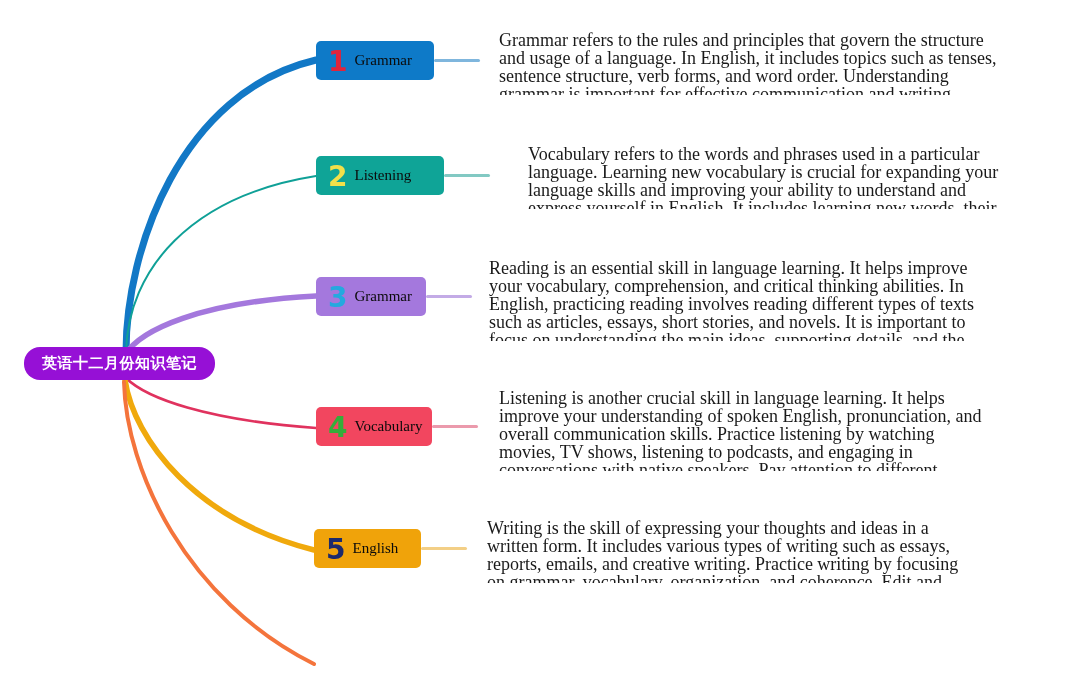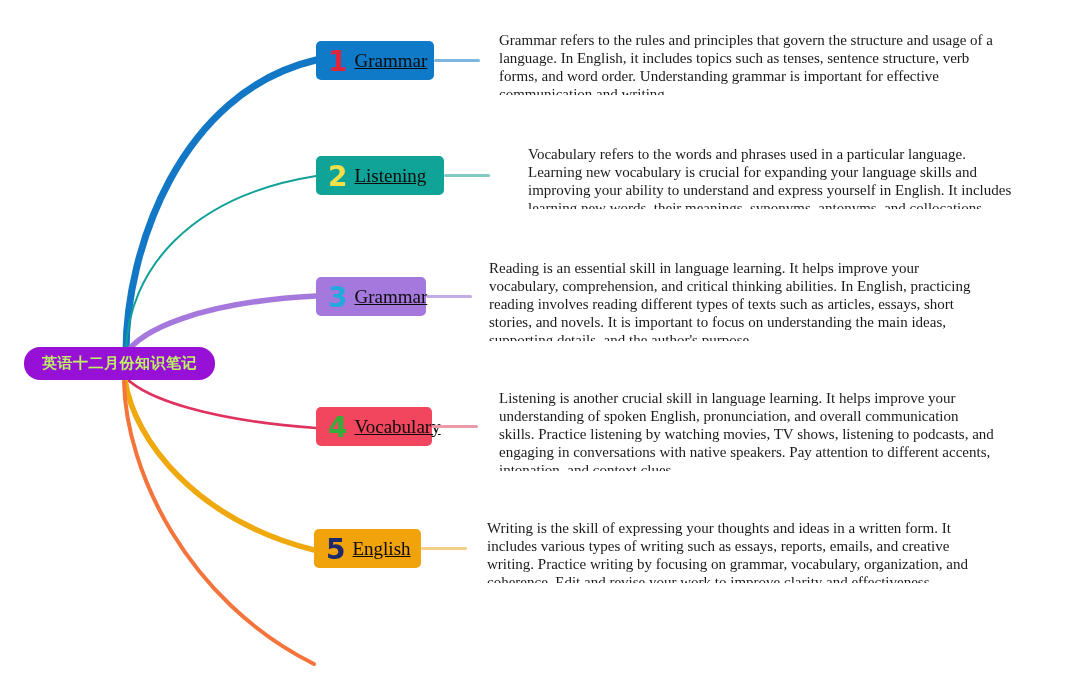--- a/index.html
+++ b/index.html
@@ -19,21 +19,21 @@
     width:191px;height:33px;
     background:#9610d6;
     border-radius:16px;
     display:flex;align-items:center;justify-content:center;
     box-sizing:border-box;
   }
   .root-label{
     font-family:"DejaVu Sans", sans-serif;
     font-size:15px;
     font-weight:700;
-    color:#bef264;
+    color:#ffffff;
     letter-spacing:0.5px;
     white-space:nowrap;
   }
 
   .topic-node{
     position:absolute;
     border-radius:5px;
     display:flex;
     align-items:center;
     box-sizing:border-box;
@@ -44,36 +44,35 @@
     font-family:"DejaVu Sans", sans-serif;
     font-weight:700;
     font-size:28px;
     line-height:28px;
     margin-right:7px;
     position:relative;
     top:1px;
   }
   .topic-label{
     font-family:"Liberation Serif", serif;
-    font-size:19px;
+    font-size:15px;
     color:#0b0b0b;
     white-space:nowrap;
-    text-decoration:underline;
   }
 
   .stub{
     position:absolute;
     height:3px;
     border-radius:2px;
   }
 
   .desc{
     position:absolute;
     font-family:"Liberation Serif", serif;
-    font-size:15px;
+    font-size:18px;
     line-height:18px;
     color:#1a1a1a;
     overflow:hidden;
     text-align:left;
   }
 </style>
 </head>
 <body>
 
 <div id="canvas">

